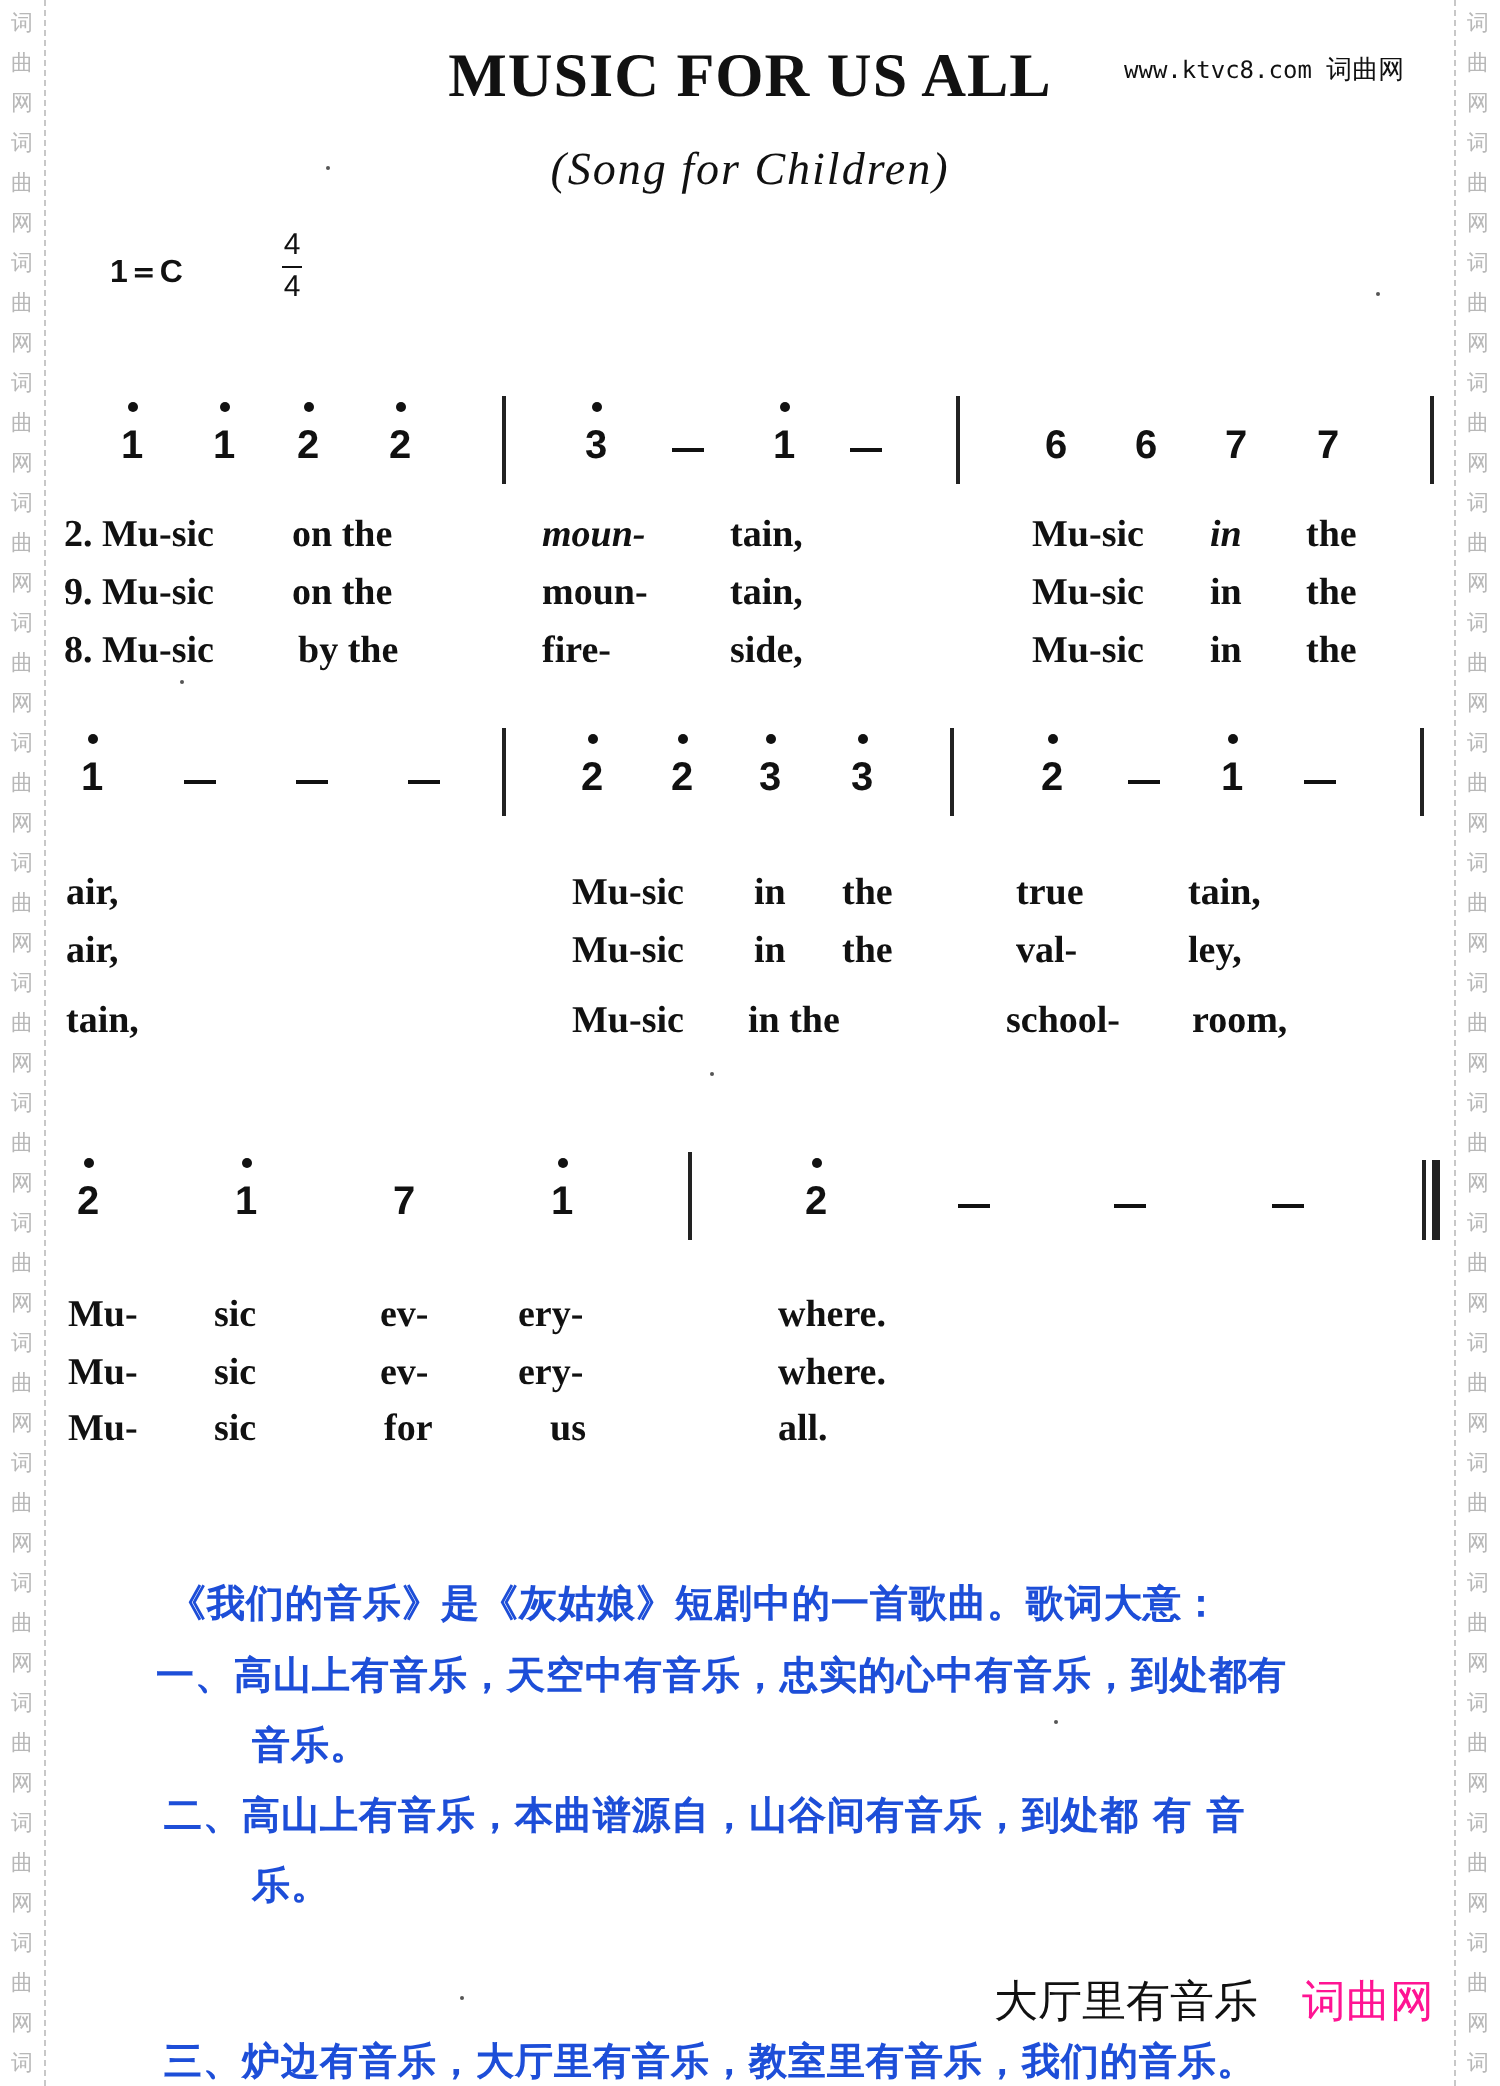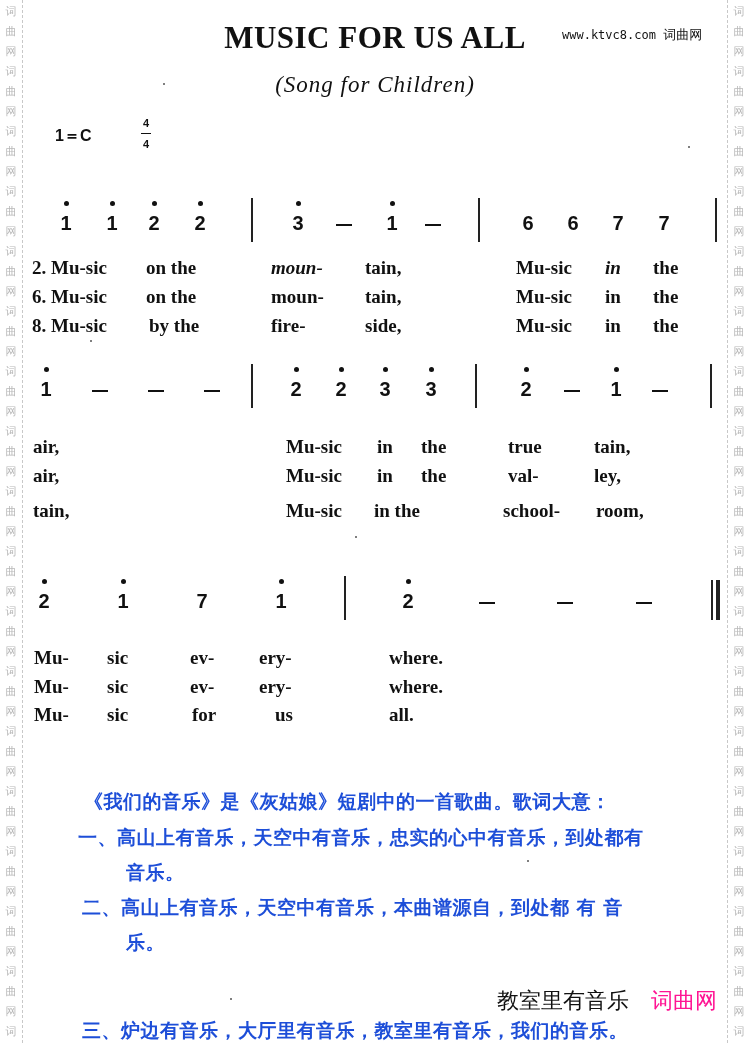--- a/index.html
+++ b/index.html
@@ -13,21 +13,21 @@
   .title { position:absolute; left:0; width:750px; top:20px; text-align:center;
            font-family:"Liberation Serif", serif; font-weight:bold; font-size:31px; letter-spacing:0.5px; }
   .site { position:absolute; left:562px; top:26px; font-family:"DejaVu Sans Mono", monospace;
           font-size:12px; color:#111; }
   .site .cn { font-family:"DejaVu Sans", sans-serif; font-size:13px; }
   .subtitle { position:absolute; left:0; width:750px; top:72px; text-align:center;
               font-style:italic; font-size:23px; letter-spacing:1px; }
   .key { position:absolute; left:55px; top:126px; font-family:"Liberation Sans", sans-serif;
          font-weight:bold; font-size:16px; }
   .time { position:absolute; left:139px; top:114px; font-family:"Liberation Sans", sans-serif;
-          font-weight:bold; font-size:11px; line-height:18px; text-align:center; width:14px; }
+          font-weight:normal; font-size:15px; line-height:18px; text-align:center; width:14px; }
   .time .bar { display:block; height:1px; background:#111; margin:1px 2px; }
   .note { position:absolute; font-family:"Liberation Sans", sans-serif; font-weight:bold;
           font-size:20px; width:16px; text-align:center; }
   .note .dot { position:absolute; left:6px; top:-11px; width:5px; height:5px; border-radius:50%; background:#111; }
   .dash { position:absolute; height:2px; width:16px; background:#111; }
   .barline { position:absolute; width:2px; background:#222; }
   .lyr { position:absolute; font-family:"Liberation Serif", serif; font-weight:bold; font-size:19px;
          white-space:nowrap; }
   .lyr.it { font-style:italic; }
   .cn-text { position:absolute; font-family:"DejaVu Sans", sans-serif; font-weight:bold;
@@ -211,21 +211,21 @@
 
 <div>
   <div class="lyr" style="left:32px;top:257px">2. Mu-sic</div>
   <div class="lyr" style="left:146px;top:257px">on the</div>
   <div class="lyr it" style="left:271px;top:257px">moun-</div>
   <div class="lyr" style="left:365px;top:257px">tain,</div>
   <div class="lyr" style="left:516px;top:257px">Mu-sic</div>
   <div class="lyr it" style="left:605px;top:257px">in</div>
   <div class="lyr" style="left:653px;top:257px">the</div>
 
-  <div class="lyr" style="left:32px;top:286px">6. Mu-sic</div>
+  <div class="lyr" style="left:32px;top:286px">9. Mu-sic</div>
   <div class="lyr" style="left:146px;top:286px">on the</div>
   <div class="lyr" style="left:271px;top:286px">moun-</div>
   <div class="lyr" style="left:365px;top:286px">tain,</div>
   <div class="lyr" style="left:516px;top:286px">Mu-sic</div>
   <div class="lyr" style="left:605px;top:286px">in</div>
   <div class="lyr" style="left:653px;top:286px">the</div>
 
   <div class="lyr" style="left:32px;top:315px">8. Mu-sic</div>
   <div class="lyr" style="left:149px;top:315px">by the</div>
   <div class="lyr" style="left:271px;top:315px">fire-</div>
@@ -273,26 +273,26 @@
   <div class="lyr" style="left:34px;top:704px">Mu-</div>
   <div class="lyr" style="left:107px;top:704px">sic</div>
   <div class="lyr" style="left:192px;top:704px">for</div>
   <div class="lyr" style="left:275px;top:704px">us</div>
   <div class="lyr" style="left:389px;top:704px">all.</div>
 </div>
 
 <div class="cn-text" style="left:84px;top:789px">《我们的音乐》是《灰姑娘》短剧中的一首歌曲。歌词大意：</div>
 <div class="cn-text" style="left:78px;top:825px">一、高山上有音乐，天空中有音乐，忠实的心中有音乐，到处都有</div>
 <div class="cn-text" style="left:126px;top:860px">音乐。</div>
-<div class="cn-text" style="left:82px;top:895px">二、高山上有音乐，天空中有音乐，本曲谱源自，到处都 有 音</div>
+<div class="cn-text" style="left:82px;top:895px">二、高山上有音乐，本曲谱源自，山谷间有音乐，到处都 有 音</div>
 <div class="cn-text" style="left:126px;top:930px">乐。</div>
 <div class="cn-text" style="left:82px;top:1018px">三、炉边有音乐，大厅里有音乐，教室里有音乐，我们的音乐。</div>
 
 <div class="source">
-  <span>教室里有音乐</span><span class="brand" id="brand" style="color: rgb(255, 20, 147);">词曲网</span>
+  <span>大厅里有音乐</span><span class="brand" id="brand" style="color: rgb(255, 20, 147);">词曲网</span>
 </div>
 
 <div class="speck" style="left:163px;top:83px"></div>
 <div class="speck" style="left:688px;top:146px"></div>
 <div class="speck" style="left:90px;top:340px"></div>
 <div class="speck" style="left:355px;top:536px"></div>
 <div class="speck" style="left:527px;top:860px"></div>
 <div class="speck" style="left:230px;top:998px"></div>
 
 </body></html>

